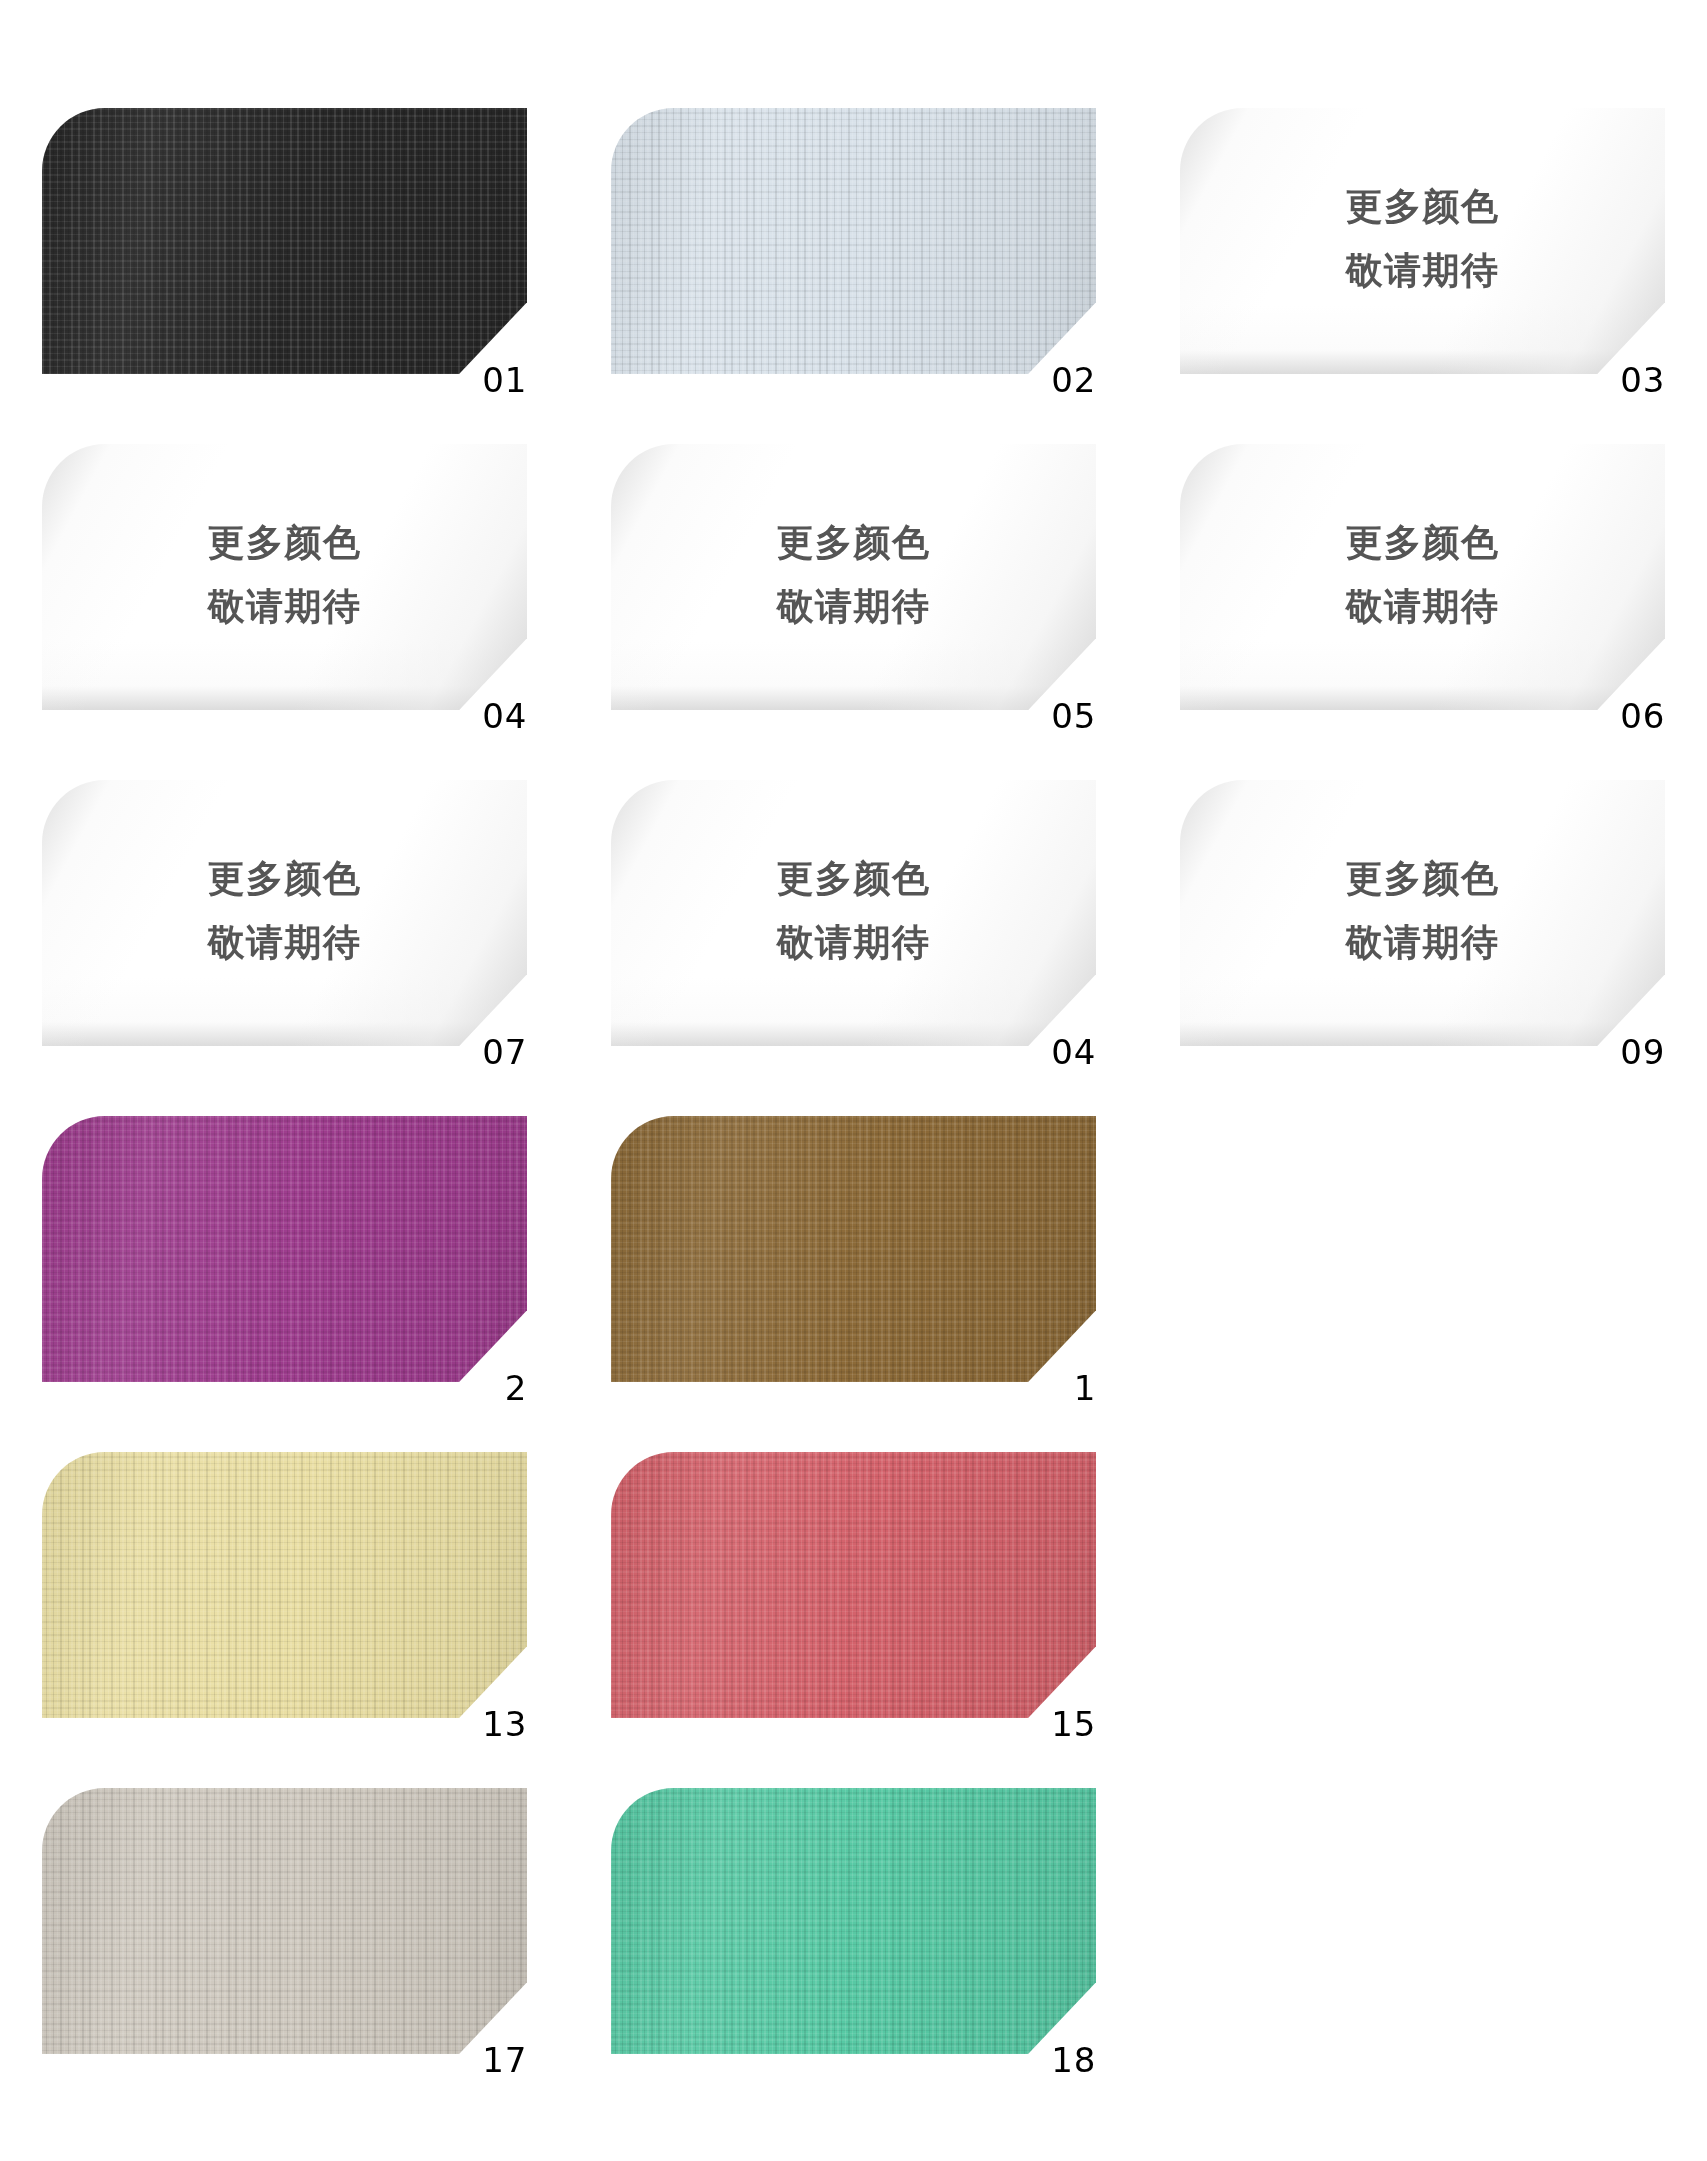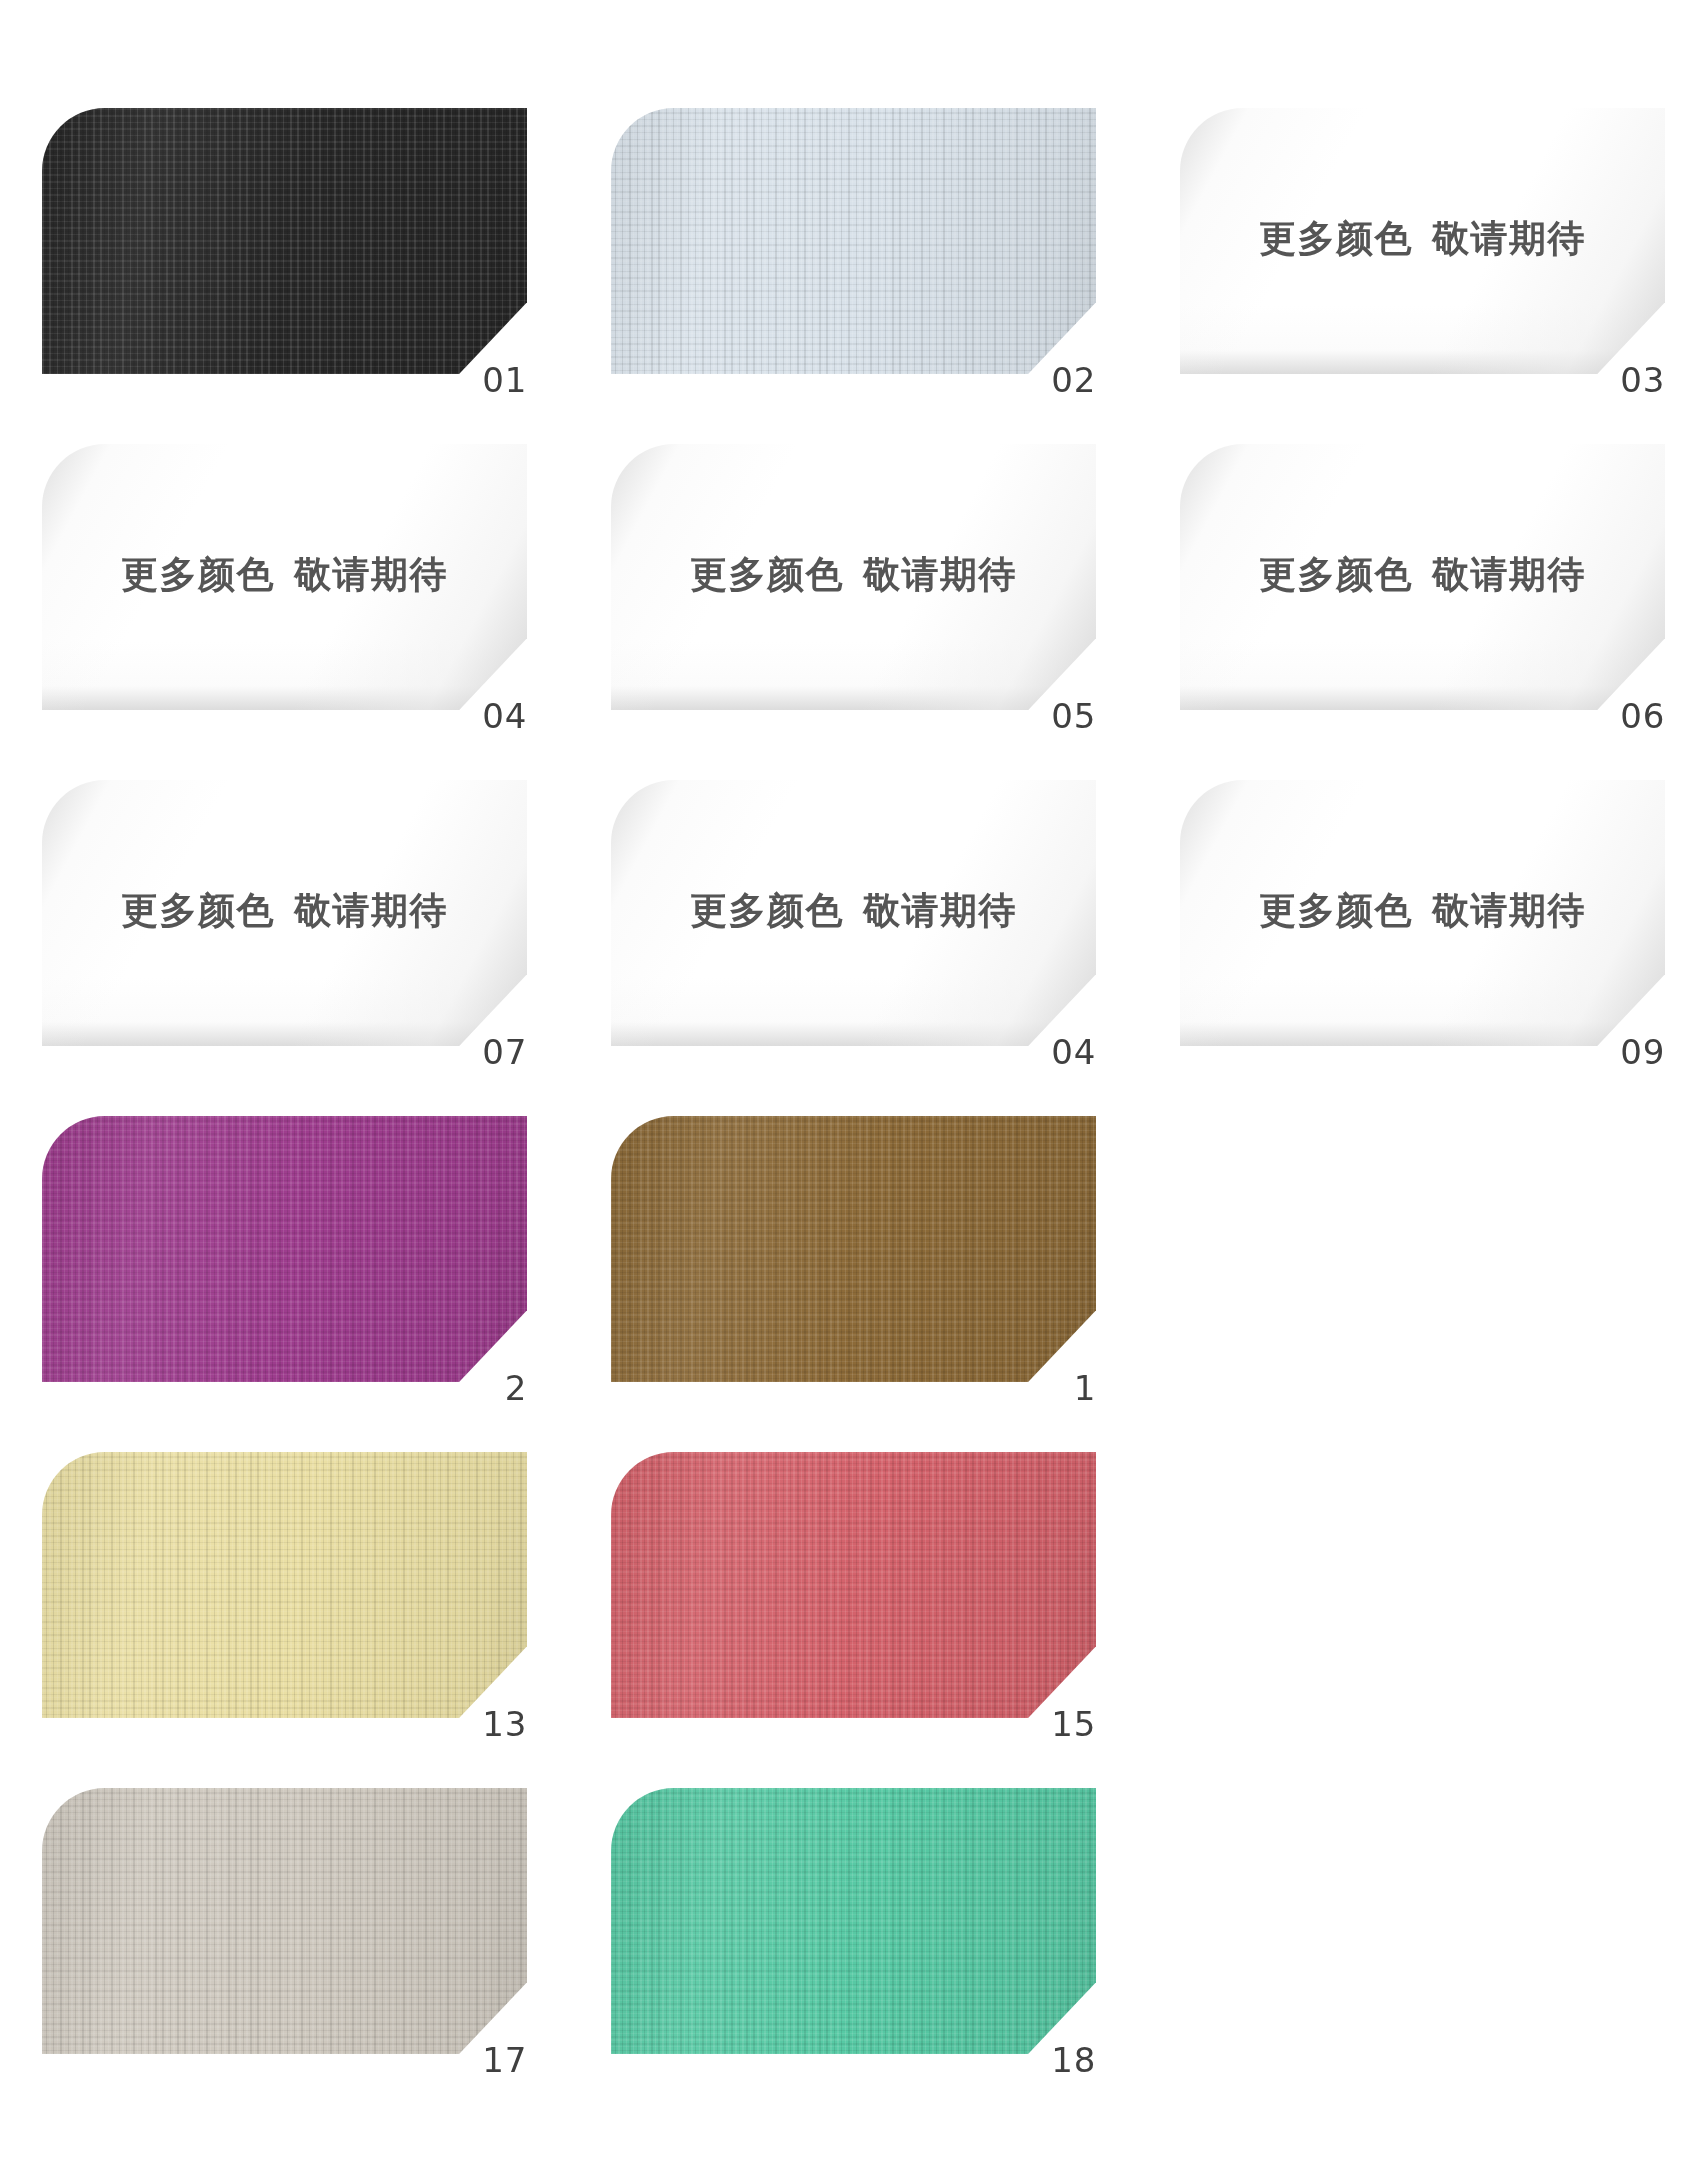--- a/index.html
+++ b/index.html
@@ -104,21 +104,21 @@
         rgba(205,205,205,0.70) 0%,
         rgba(240,240,240,0.25) 9%,
         rgba(255,255,255,0.00) 26%,
         rgba(255,255,255,0.00) 100%);
   }
 
   .placeholder-text {
     position: absolute;
     inset: 0;
     display: flex;
-    flex-direction: row;
+    flex-direction: column;
     align-items: center;
     justify-content: center;
     gap: 19px;
     font-size: 37px;
     font-weight: 600;
     line-height: 1.22;
     color: #555555;
     letter-spacing: 1.5px;
     text-align: center;
     z-index: 3;
@@ -127,21 +127,21 @@
   }
   .placeholder-text span { display: block; white-space: nowrap; }
 
   
   .index {
     position: absolute;
     right: 42px;
     bottom: 47px;
     font-size: 34px;
     font-weight: 400;
-    color: #404040;
+    color: #000000;
     letter-spacing: 0.7px;
     line-height: 1;
     font-family: "DejaVu Sans", "Liberation Sans", sans-serif;
   }
 </style>
 </head>
 <body>
 
 <div id="grid">
     <div class="row">

